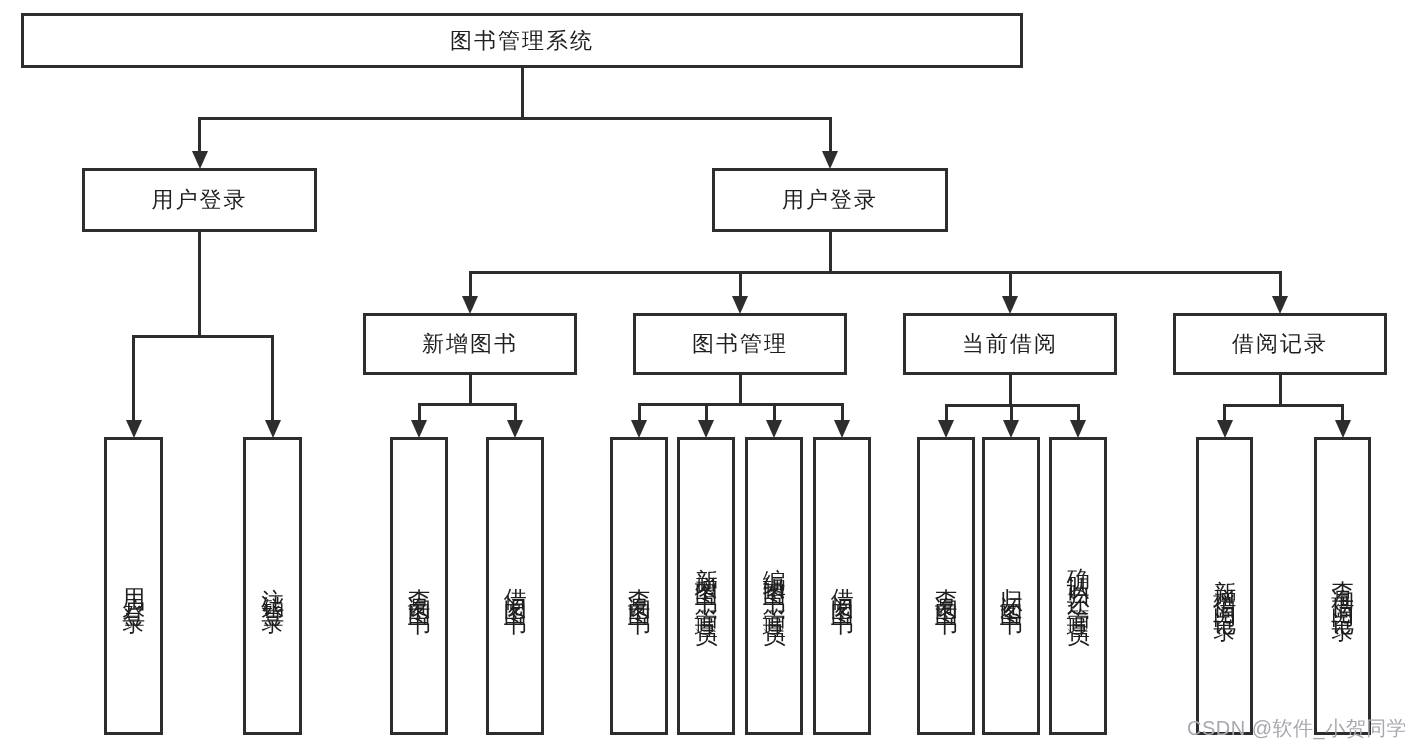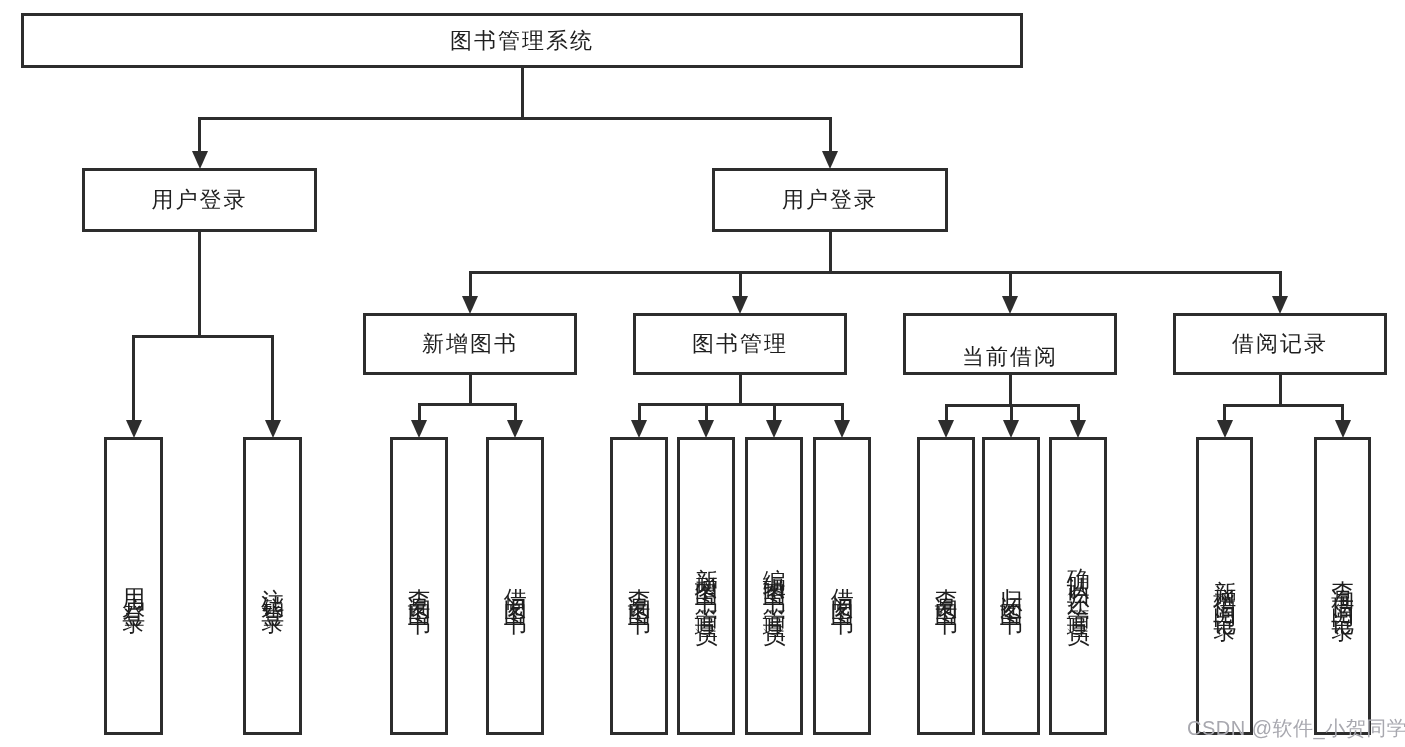--- a/index.html
+++ b/index.html
@@ -74,21 +74,21 @@
     </div>
     <div class="node" style="left: 712px; top: 168px; width: 236px; height: 64px;">
       <span class="lbl">用户登录</span>
     </div>
     <div class="node" style="left: 363px; top: 313px; width: 214px; height: 62px;">
       <span class="lbl">新增图书</span>
     </div>
     <div class="node" style="left: 633px; top: 313px; width: 214px; height: 62px;">
       <span class="lbl">图书管理</span>
     </div>
-    <div class="node" style="left: 903px; top: 313px; width: 214px; height: 62px; align-items: flex-end;">
+    <div class="node" style="left: 903px; top: 313px; width: 214px; height: 62px;">
       <span class="lbl">当前借阅</span>
     </div>
     <div class="node" style="left: 1173px; top: 313px; width: 214px; height: 62px;">
       <span class="lbl">借阅记录</span>
     </div>
     <div class="node v" style="left: 104px; top: 437px; width: 59px; height: 298px;">
       <span class="lbl">用户登录</span>
     </div>
     <div class="node v" style="left: 243px; top: 437px; width: 59px; height: 298px;">
       <span class="lbl">注销登录</span>

